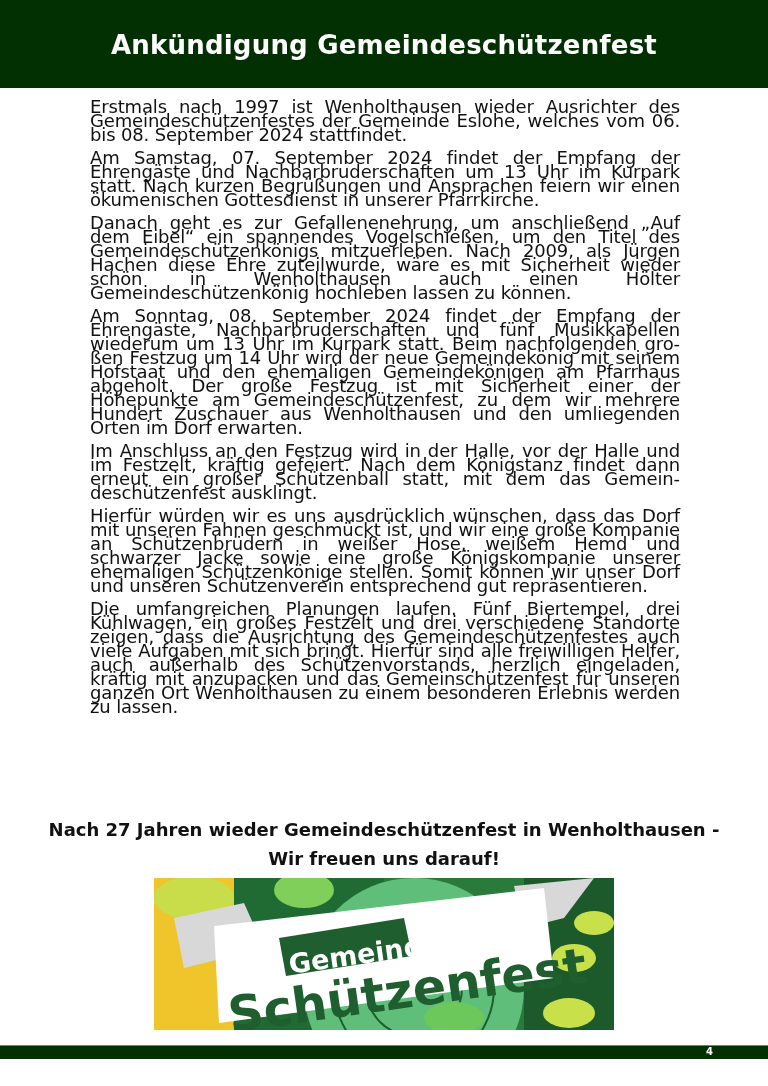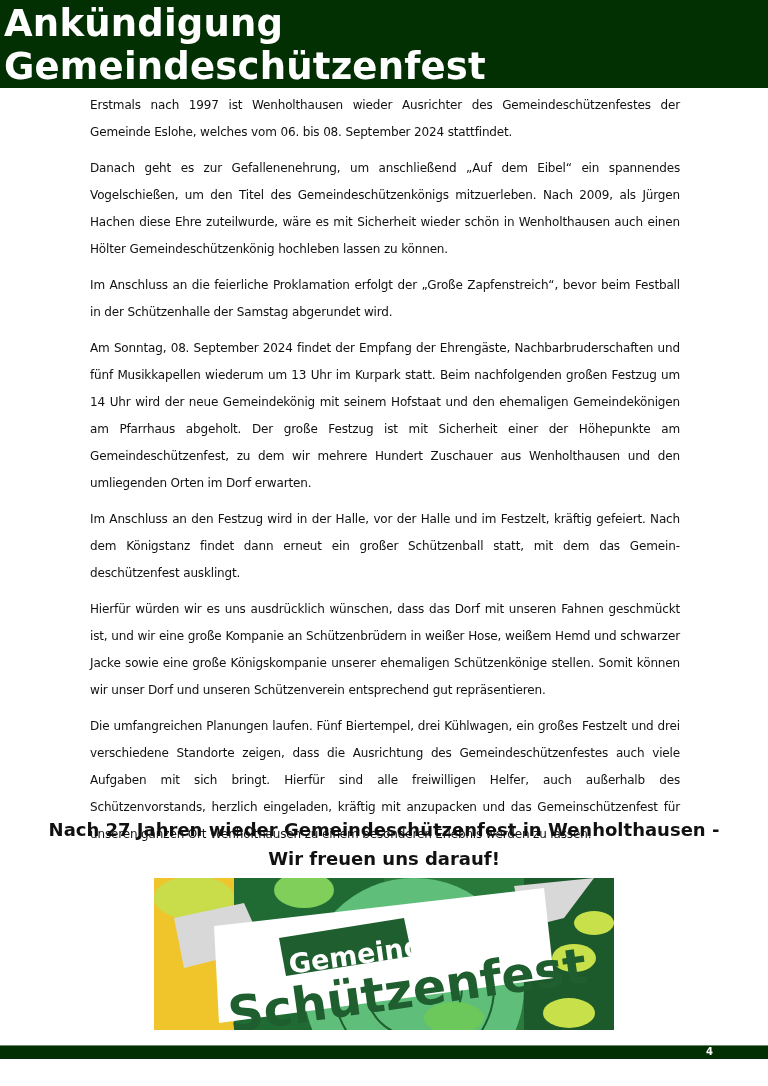--- a/index.html
+++ b/index.html
@@ -7,27 +7,27 @@
       width: 768px; height: 1086px; background: #ffffff; position: relative; overflow: hidden;
       font-family: "DejaVu Sans", sans-serif; color: #111111;
     }
     .header {
       position: absolute; left: 0; top: 0; width: 768px; height: 88px;
       background: #033003;
       display: flex; align-items: center; justify-content: center;
     }
     .header h1 {
       margin: 4px; color: #ffffff; font-family: "DejaVu Sans", sans-serif;
-      font-weight: bold; font-size: 37px; letter-spacing: 0.2px; padding-top: 2px;
+      font-weight: bold; font-size: 26px; letter-spacing: 0.2px; padding-top: 2px;
     }
     .content {
       position: absolute; left: 90px; top: 92px; width: 590px;
     }
     .content p {
-      margin: 0 0 9px 0; font-size: 12px; line-height: 27px; text-align: justify;
+      margin: 8px 0 9px 0; font-size: 18px; line-height: 14px; text-align: justify;
       letter-spacing: -0.15px; hyphens: manual;
     }
     .closing {
       text-align: center; font-weight: bold; font-size: 18px; margin: 0;
     }
     .closing.c1 { position: absolute; left: 0; width: 768px; top: 819px; }
     .closing.c2 { position: absolute; left: 0; width: 768px; top: 848px; }
     .banner {
       position: absolute; left: 154px; top: 878px; width: 460px; height: 152px; overflow: hidden;
       background: #2f7a3e;
@@ -44,22 +44,22 @@
   </style>
 </head>
 <body>
 
 <div class="header">
   <h1>Ankündigung Gemeindeschützenfest</h1>
 </div>
 
 <div class="content">
   <p>Erstmals nach 1997 ist Wenholthausen wieder Ausrichter des Gemeindeschützenfestes der Gemeinde Eslohe, welches vom 06. bis 08. September 2024 stattfindet.</p>
+  <p>Am Samstag, 07. September 2024 findet der Empfang der Ehrengäste und Nachbarbruder­schaften um 13 Uhr im Kurpark statt. Nach kurzen Begrüßungen und Ansprachen feiern wir einen ökumenischen Gottesdienst in unserer Pfarrkirche.</p>
   <p>Danach geht es zur Gefallenenehrung, um anschließend „Auf dem Eibel“ ein spannendes Vogelschießen, um den Titel des Gemeindeschützenkönigs mitzuerleben. Nach 2009, als Jür­gen Hachen diese Ehre zuteilwurde, wäre es mit Sicherheit wieder schön in Wenholthausen auch einen Hölter Gemeindeschützenkönig hochleben lassen zu können.</p>
-  <p>Im Anschluss an die feierliche Proklamation erfolgt der „Große Zapfenstreich“, bevor beim Festball in der Schützenhalle der Samstag abgerundet wird.</p>
   <p>Am Sonntag, 08. September 2024 findet der Empfang der Ehrengäste, Nachbarbruderschaf­ten und fünf Musikkapellen wiederum um 13 Uhr im Kurpark statt. Beim nachfolgenden gro­ßen Festzug um 14 Uhr wird der neue Gemeindekönig mit seinem Hofstaat und den ehema­ligen Gemeindekönigen am Pfarrhaus abgeholt. Der große Festzug ist mit Sicherheit einer der Höhepunkte am Gemeindeschützenfest, zu dem wir mehrere Hundert Zuschauer aus Wenholthausen und den umliegenden Orten im Dorf erwarten.</p>
   <p>Im Anschluss an den Festzug wird in der Halle, vor der Halle und im Festzelt, kräftig gefeiert. Nach dem Königstanz findet dann erneut ein großer Schützenball statt, mit dem das Gemein­deschützenfest ausklingt.</p>
   <p>Hierfür würden wir es uns ausdrücklich wünschen, dass das Dorf mit unseren Fahnen ge­schmückt ist, und wir eine große Kompanie an Schützenbrüdern in weißer Hose, weißem Hemd und schwarzer Jacke sowie eine große Königskompanie unserer ehemaligen Schützen­könige stellen. Somit können wir unser Dorf und unseren Schützenverein entsprechend gut repräsentieren.</p>
   <p>Die umfangreichen Planungen laufen. Fünf Biertempel, drei Kühlwagen, ein großes Festzelt und drei verschiedene Standorte zeigen, dass die Ausrichtung des Gemeindeschützenfestes auch viele Aufgaben mit sich bringt. Hierfür sind alle freiwilligen Helfer, auch außerhalb des Schützenvorstands, herzlich eingeladen, kräftig mit anzupacken und das Gemeinschützen­fest für unseren ganzen Ort Wenholthausen zu einem besonderen Erlebnis werden zu lassen.</p>
 </div>
 
 <p class="closing c1">Nach 27 Jahren wieder Gemeindeschützenfest in Wenholthausen -</p>
 <p class="closing c2">Wir freuen uns darauf!</p>
 
 <div class="banner">

